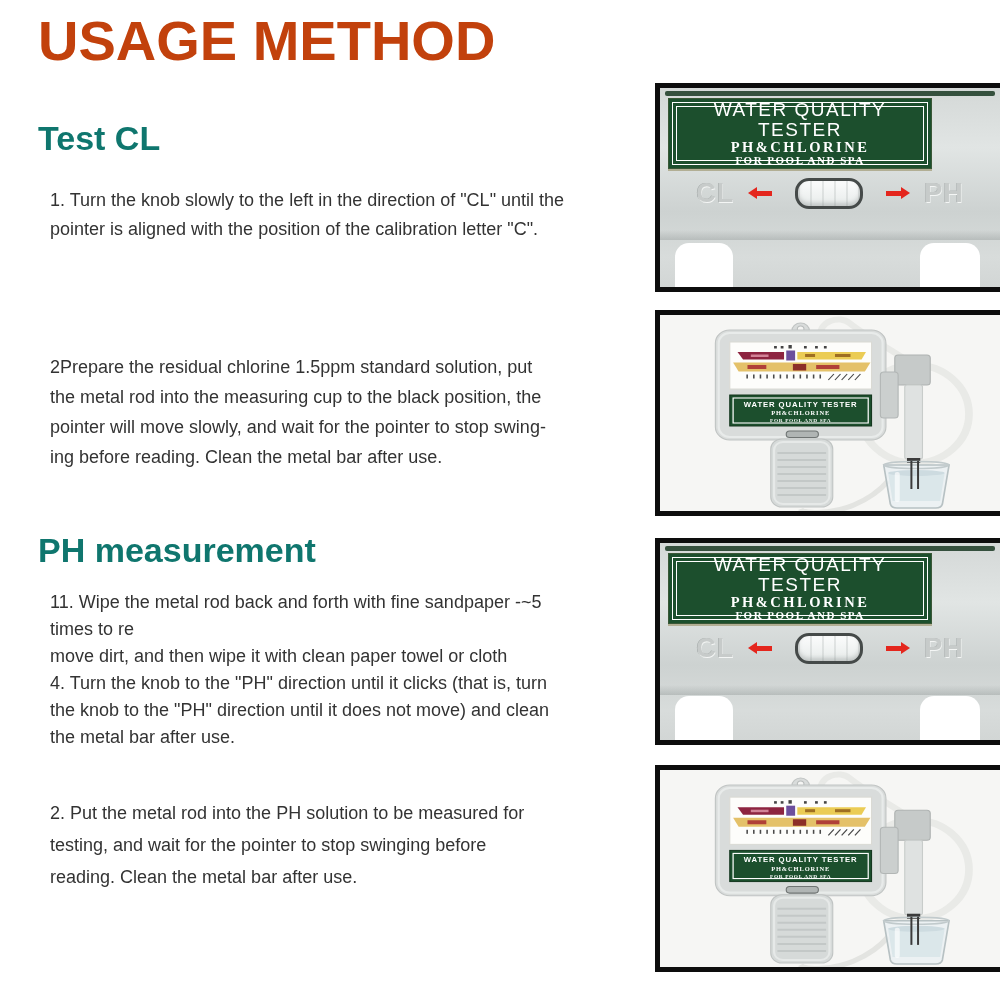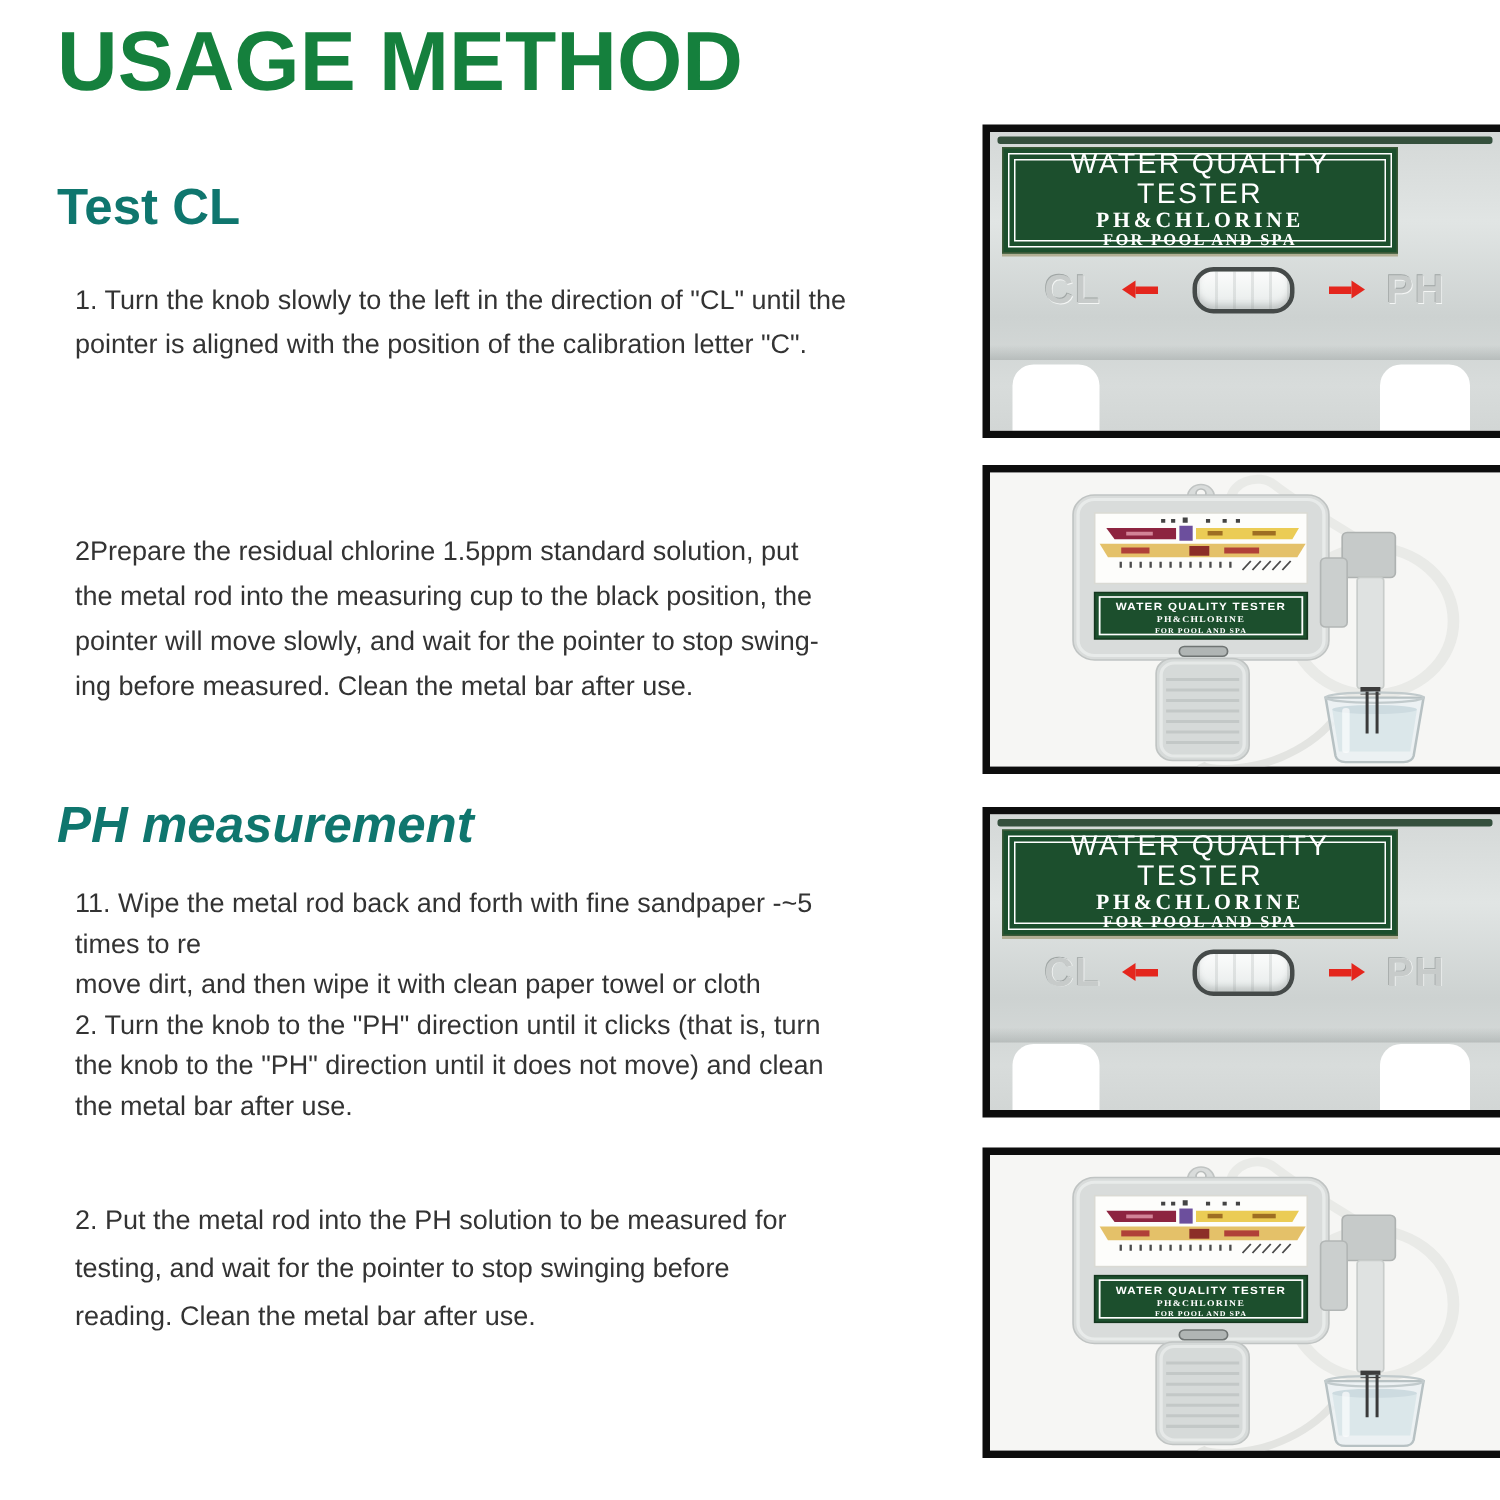--- a/index.html
+++ b/index.html
@@ -7,29 +7,29 @@
     width:1000px; height:1000px; position:relative; overflow:hidden;
     background:#ffffff;
     font-family:"Liberation Sans","DejaVu Sans",sans-serif;
     color:#2e2e2e;
   }
 
   
   .page-title {
     position:absolute; left:38px; top:10px; margin:0;
     font-size:56px; font-weight:800; letter-spacing:0px;
-    color:#15803d; line-height:1.1; white-space:nowrap;
+    color:#c2410c; line-height:1.1; white-space:nowrap;
   }
   .sec-heading {
     position:absolute; left:38px; margin:0;
     font-size:34px; font-weight:700; color:#0f766e; line-height:1.1;
     white-space:nowrap;
   }
   .h-testcl { top:120px; }
-  .h-ph     { top:532px;font-style:italic; }
+  .h-ph     { top:532px; }
   .para {
     position:absolute; left:38px; margin:12px; width:630px;
     font-size:18px; color:#333333; white-space:pre-line;
   }
   .p-cl1 { top:174px; line-height:29px; }
   .p-cl2 { top:340px; line-height:30px; }
   .p-ph1 { top:577px; line-height:27px; }
   .p-ph2 { top:785px; font-size:18px; line-height:32px; }
 
   
@@ -115,27 +115,27 @@
 <body>
 
 <h1 class="page-title">USAGE METHOD</h1>
 
 <h2 class="sec-heading h-testcl">Test CL</h2>
 <p class="para p-cl1">1. Turn the knob slowly to the left in the direction of "CL" until the
 pointer is aligned with the position of the calibration letter "C".</p>
 <p class="para p-cl2">2Prepare the residual chlorine 1.5ppm standard solution, put
 the metal rod into the measuring cup to the black position, the
 pointer will move slowly, and wait for the pointer to stop swing-
-ing before measured. Clean the metal bar after use.</p>
+ing before reading. Clean the metal bar after use.</p>
 
 <h2 class="sec-heading h-ph">PH measurement</h2>
 <p class="para p-ph1">11. Wipe the metal rod back and forth with fine sandpaper -~5
 times to re
 move dirt, and then wipe it with clean paper towel or cloth
-2. Turn the knob to the "PH" direction until it clicks (that is, turn
+4. Turn the knob to the "PH" direction until it clicks (that is, turn
 the knob to the "PH" direction until it does not move) and clean
 the metal bar after use.</p>
 <p class="para p-ph2">2. Put the metal rod into the PH solution to be measured for
 testing, and wait for the pointer to stop swinging before
 reading. Clean the metal bar after use.</p>
 
 <figure class="frame f1">
   <div class="knobshot">
     <div class="bodybg"></div>
     <div class="seam"></div>

